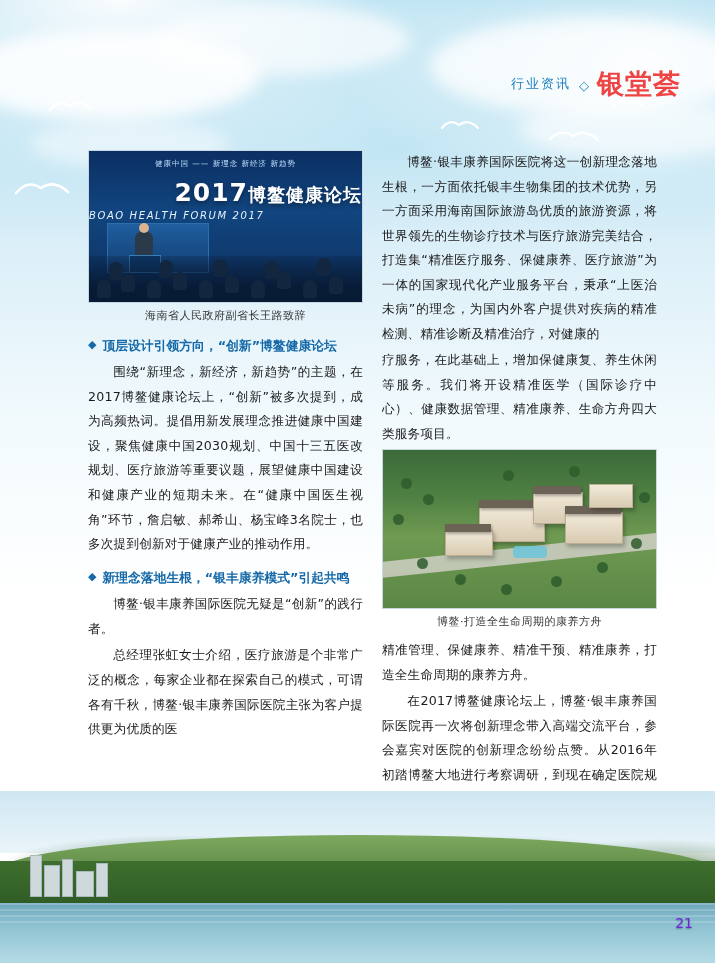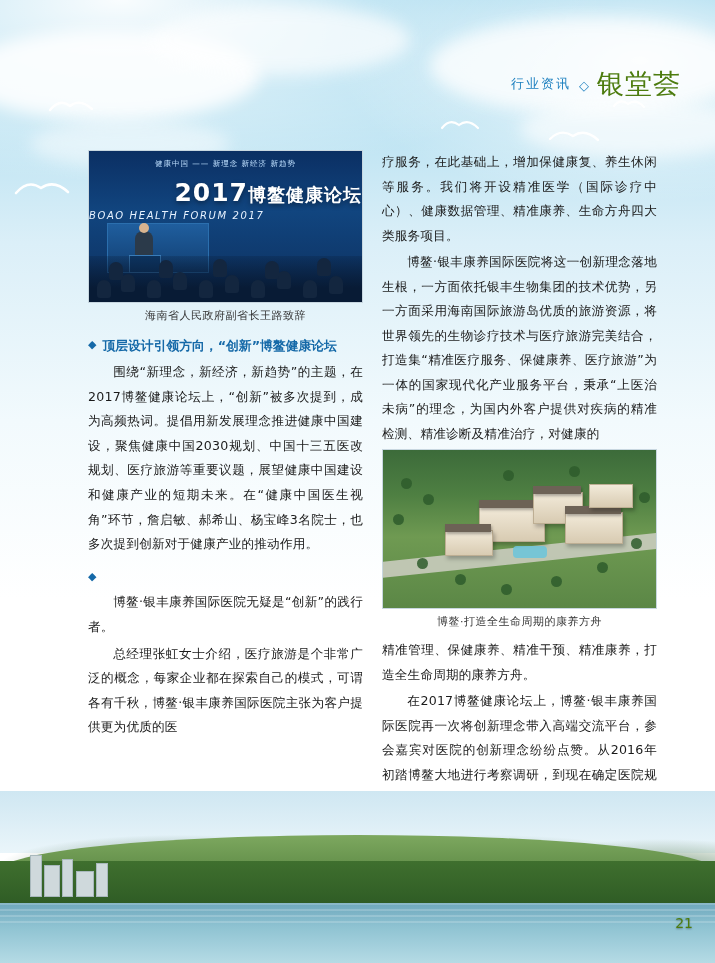--- a/index.html
+++ b/index.html
@@ -71,23 +71,23 @@
     font-family: "DejaVu Sans", sans-serif;
     padding-bottom: 4px;
   }
   .header-sep {
     font-size: 13px;
     color: #1b7fbf;
     padding-bottom: 4px;
   }
   .header-logo {
     font-size: 27px;
-    color: #4d7c0f;
+    color: #ef4444;
     font-family: "DejaVu Serif", serif;
-    font-weight: normal;
+    font-weight: bold;
     letter-spacing: 1px;
     line-height: 1;
   }
 
   
   .col {
     position: absolute;
     top: 150px;
     width: 275px;
     font-size: 12.6px;
@@ -305,21 +305,21 @@
   .b-tower {
     position: absolute;
     background: #cfd9dc;
     border: 1px solid #a9b9bd;
   }
   .page-num {
     position: absolute;
     right: 22px;
     bottom: 32px;
     font-size: 14px;
-    color: #4d7c0f;
+    color: #6d28d9;
     font-family: "DejaVu Sans", sans-serif;
     text-shadow: 0 1px 2px rgba(0,0,0,0.35);
   }
 </style>
 </head>
 <body>
 
 <div class="page">
 
   <div class="sky">
@@ -397,29 +397,30 @@
 
     <div class="subhead">
       <span class="diamond">◆</span>
       <span>顶层设计引领方向，“创新”博鳌健康论坛</span>
     </div>
 
     <p class="para">围绕“新理念，新经济，新趋势”的主题，在2017博鳌健康论坛上，“创新”被多次提到，成为高频热词。提倡用新发展理念推进健康中国建设，聚焦健康中国2030规划、中国十三五医改规划、医疗旅游等重要议题，展望健康中国建设和健康产业的短期未来。在“健康中国医生视角”环节，詹启敏、郝希山、杨宝峰3名院士，也多次提到创新对于健康产业的推动作用。</p>
 
     <div class="subhead">
       <span class="diamond">◆</span>
+      <span>新理念落地生根，“银丰康养模式”引起共鸣</span>
     </div>
 
     <p class="para">博鳌·银丰康养国际医院无疑是“创新”的践行者。</p>
     <p class="para">总经理张虹女士介绍，医疗旅游是个非常广泛的概念，每家企业都在探索自己的模式，可谓各有千秋，博鳌·银丰康养国际医院主张为客户提供更为优质的医</p>
   </div>
 
   <div class="col col-right">
+    <p class="para">博鳌·银丰康养国际医院将这一创新理念落地生根，一方面依托银丰生物集团的技术优势，另一方面采用海南国际旅游岛优质的旅游资源，将世界领先的生物诊疗技术与医疗旅游完美结合，打造集“精准医疗服务、保健康养、医疗旅游”为一体的国家现代化产业服务平台，秉承“上医治未病”的理念，为国内外客户提供对疾病的精准检测、精准诊断及精准治疗，对健康的</p>
     <p class="para noindent">疗服务，在此基础上，增加保健康复、养生休闲等服务。我们将开设精准医学（国际诊疗中心）、健康数据管理、精准康养、生命方舟四大类服务项目。</p>
-    <p class="para">博鳌·银丰康养国际医院将这一创新理念落地生根，一方面依托银丰生物集团的技术优势，另一方面采用海南国际旅游岛优质的旅游资源，将世界领先的生物诊疗技术与医疗旅游完美结合，打造集“精准医疗服务、保健康养、医疗旅游”为一体的国家现代化产业服务平台，秉承“上医治未病”的理念，为国内外客户提供对疾病的精准检测、精准诊断及精准治疗，对健康的</p>
 
     <div class="photo-block">
       <div class="photo aerial">
         <div class="road"></div>
         <div class="bldg" style="left:96px; top:56px;  width:64px; height:34px;"></div>
         <div class="roof" style="left:96px; top:50px;  width:64px; height:8px;"></div>
         <div class="bldg" style="left:150px; top:42px; width:48px; height:30px;"></div>
         <div class="roof" style="left:150px; top:36px; width:48px; height:8px;"></div>
         <div class="bldg" style="left:182px; top:62px; width:56px; height:30px;"></div>
         <div class="roof" style="left:182px; top:56px; width:56px; height:8px;"></div>

